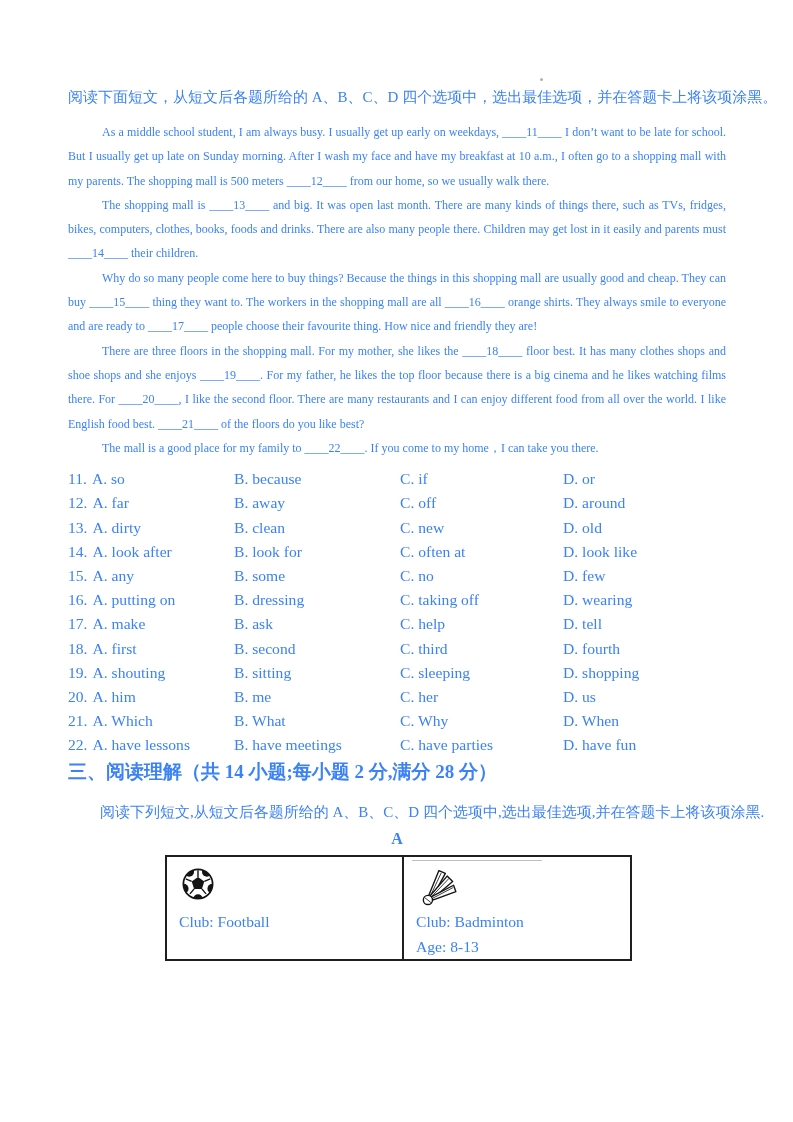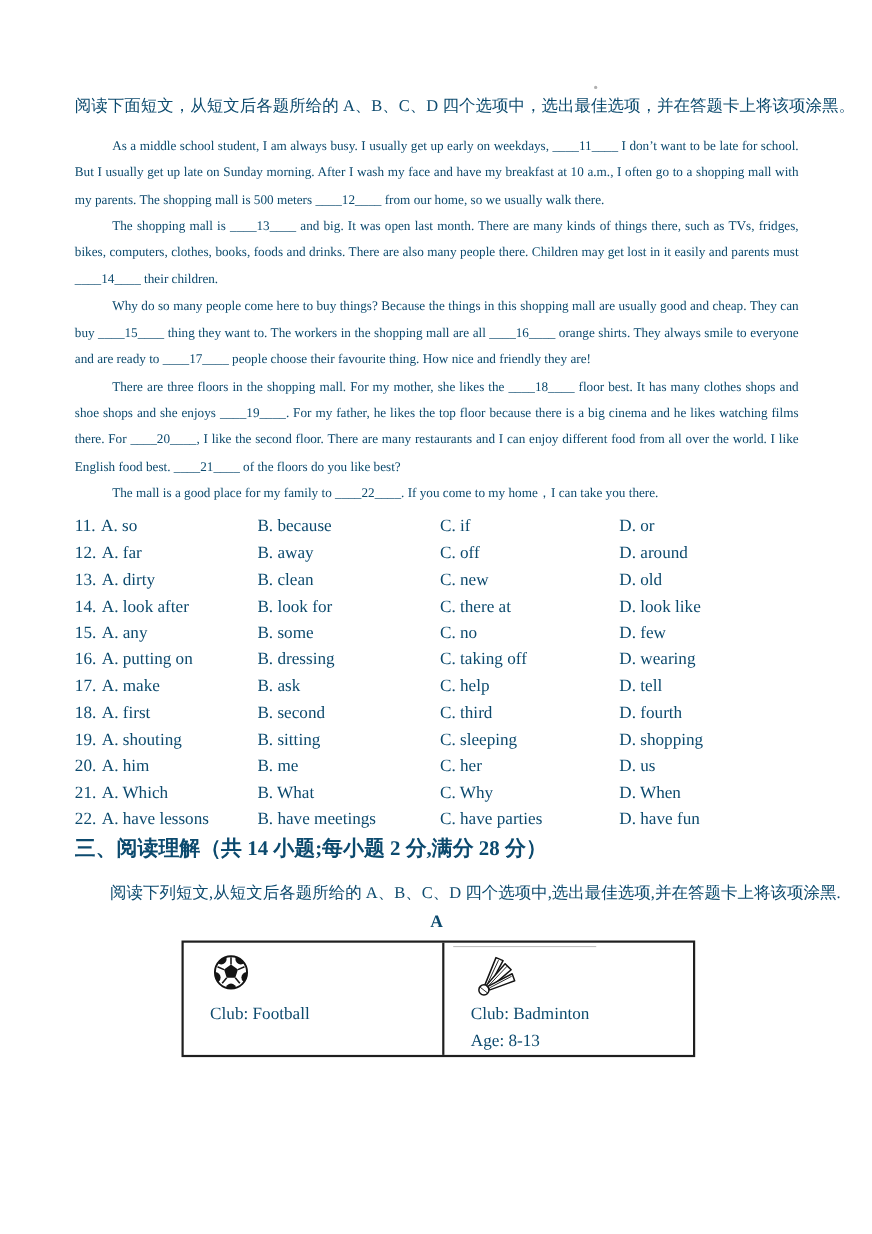--- a/index.html
+++ b/index.html
@@ -2,21 +2,21 @@
 <html><head>
 <meta charset="utf-8">
 <style>
   * { margin:0; padding:0; box-sizing:border-box; }
   html,body { background:#ffffff; }
   .page {
     position:relative;
     width:793px; height:1122px;
     background:#ffffff;
     font-family:"Liberation Serif","DejaVu Serif",serif;
-    color:#0c4a6e;
+    color:#3b82f6;
     overflow:hidden;
   }
   .scan-dot {
     position:absolute; left:540px; top:78px;
     width:3px; height:3px; border-radius:50%;
     background:#8f8f8f; opacity:.7;
   }
   .doc { position:absolute; left:68px; top:88px; width:658px; }
 
   .intro {
@@ -55,21 +55,21 @@
     text-align:center;
   }
   .club-table {
     margin-top:3px; margin-left:97px;
     width:467px; height:106px;
     border:2px solid #1f1f1f;
     display:flex;
   }
   .club-cell {
     position:relative;
-    padding:8px 12px 4px 24px;
+    padding:8px 12px 4px 12px;
     overflow:hidden;
   }
   .club-cell.left { width:237px; border-right:2px solid #1f1f1f; }
   .club-cell.right { flex:1; }
   .club-icon-row { height:44px; }
   .club-line { font-size:15.6px; line-height:25px; }
   .artifact-line {
     position:absolute; top:3px; left:8px;
     width:130px; height:1px; background:#a9a9a9; opacity:.75;
   }
@@ -110,21 +110,21 @@
       <div class="q-row">
         <span class="q-cell"><span class="qnum">13.</span><span>A. dirty</span></span>
         <span class="q-cell">B. clean</span>
         <span class="q-cell">C. new</span>
         <span class="q-cell">D. old</span>
       </div>
 
       <div class="q-row">
         <span class="q-cell"><span class="qnum">14.</span><span>A. look after</span></span>
         <span class="q-cell">B. look for</span>
-        <span class="q-cell">C. there at</span>
+        <span class="q-cell">C. often at</span>
         <span class="q-cell">D. look like</span>
       </div>
 
       <div class="q-row">
         <span class="q-cell"><span class="qnum">15.</span><span>A. any</span></span>
         <span class="q-cell">B. some</span>
         <span class="q-cell">C. no</span>
         <span class="q-cell">D. few</span>
       </div>
 

